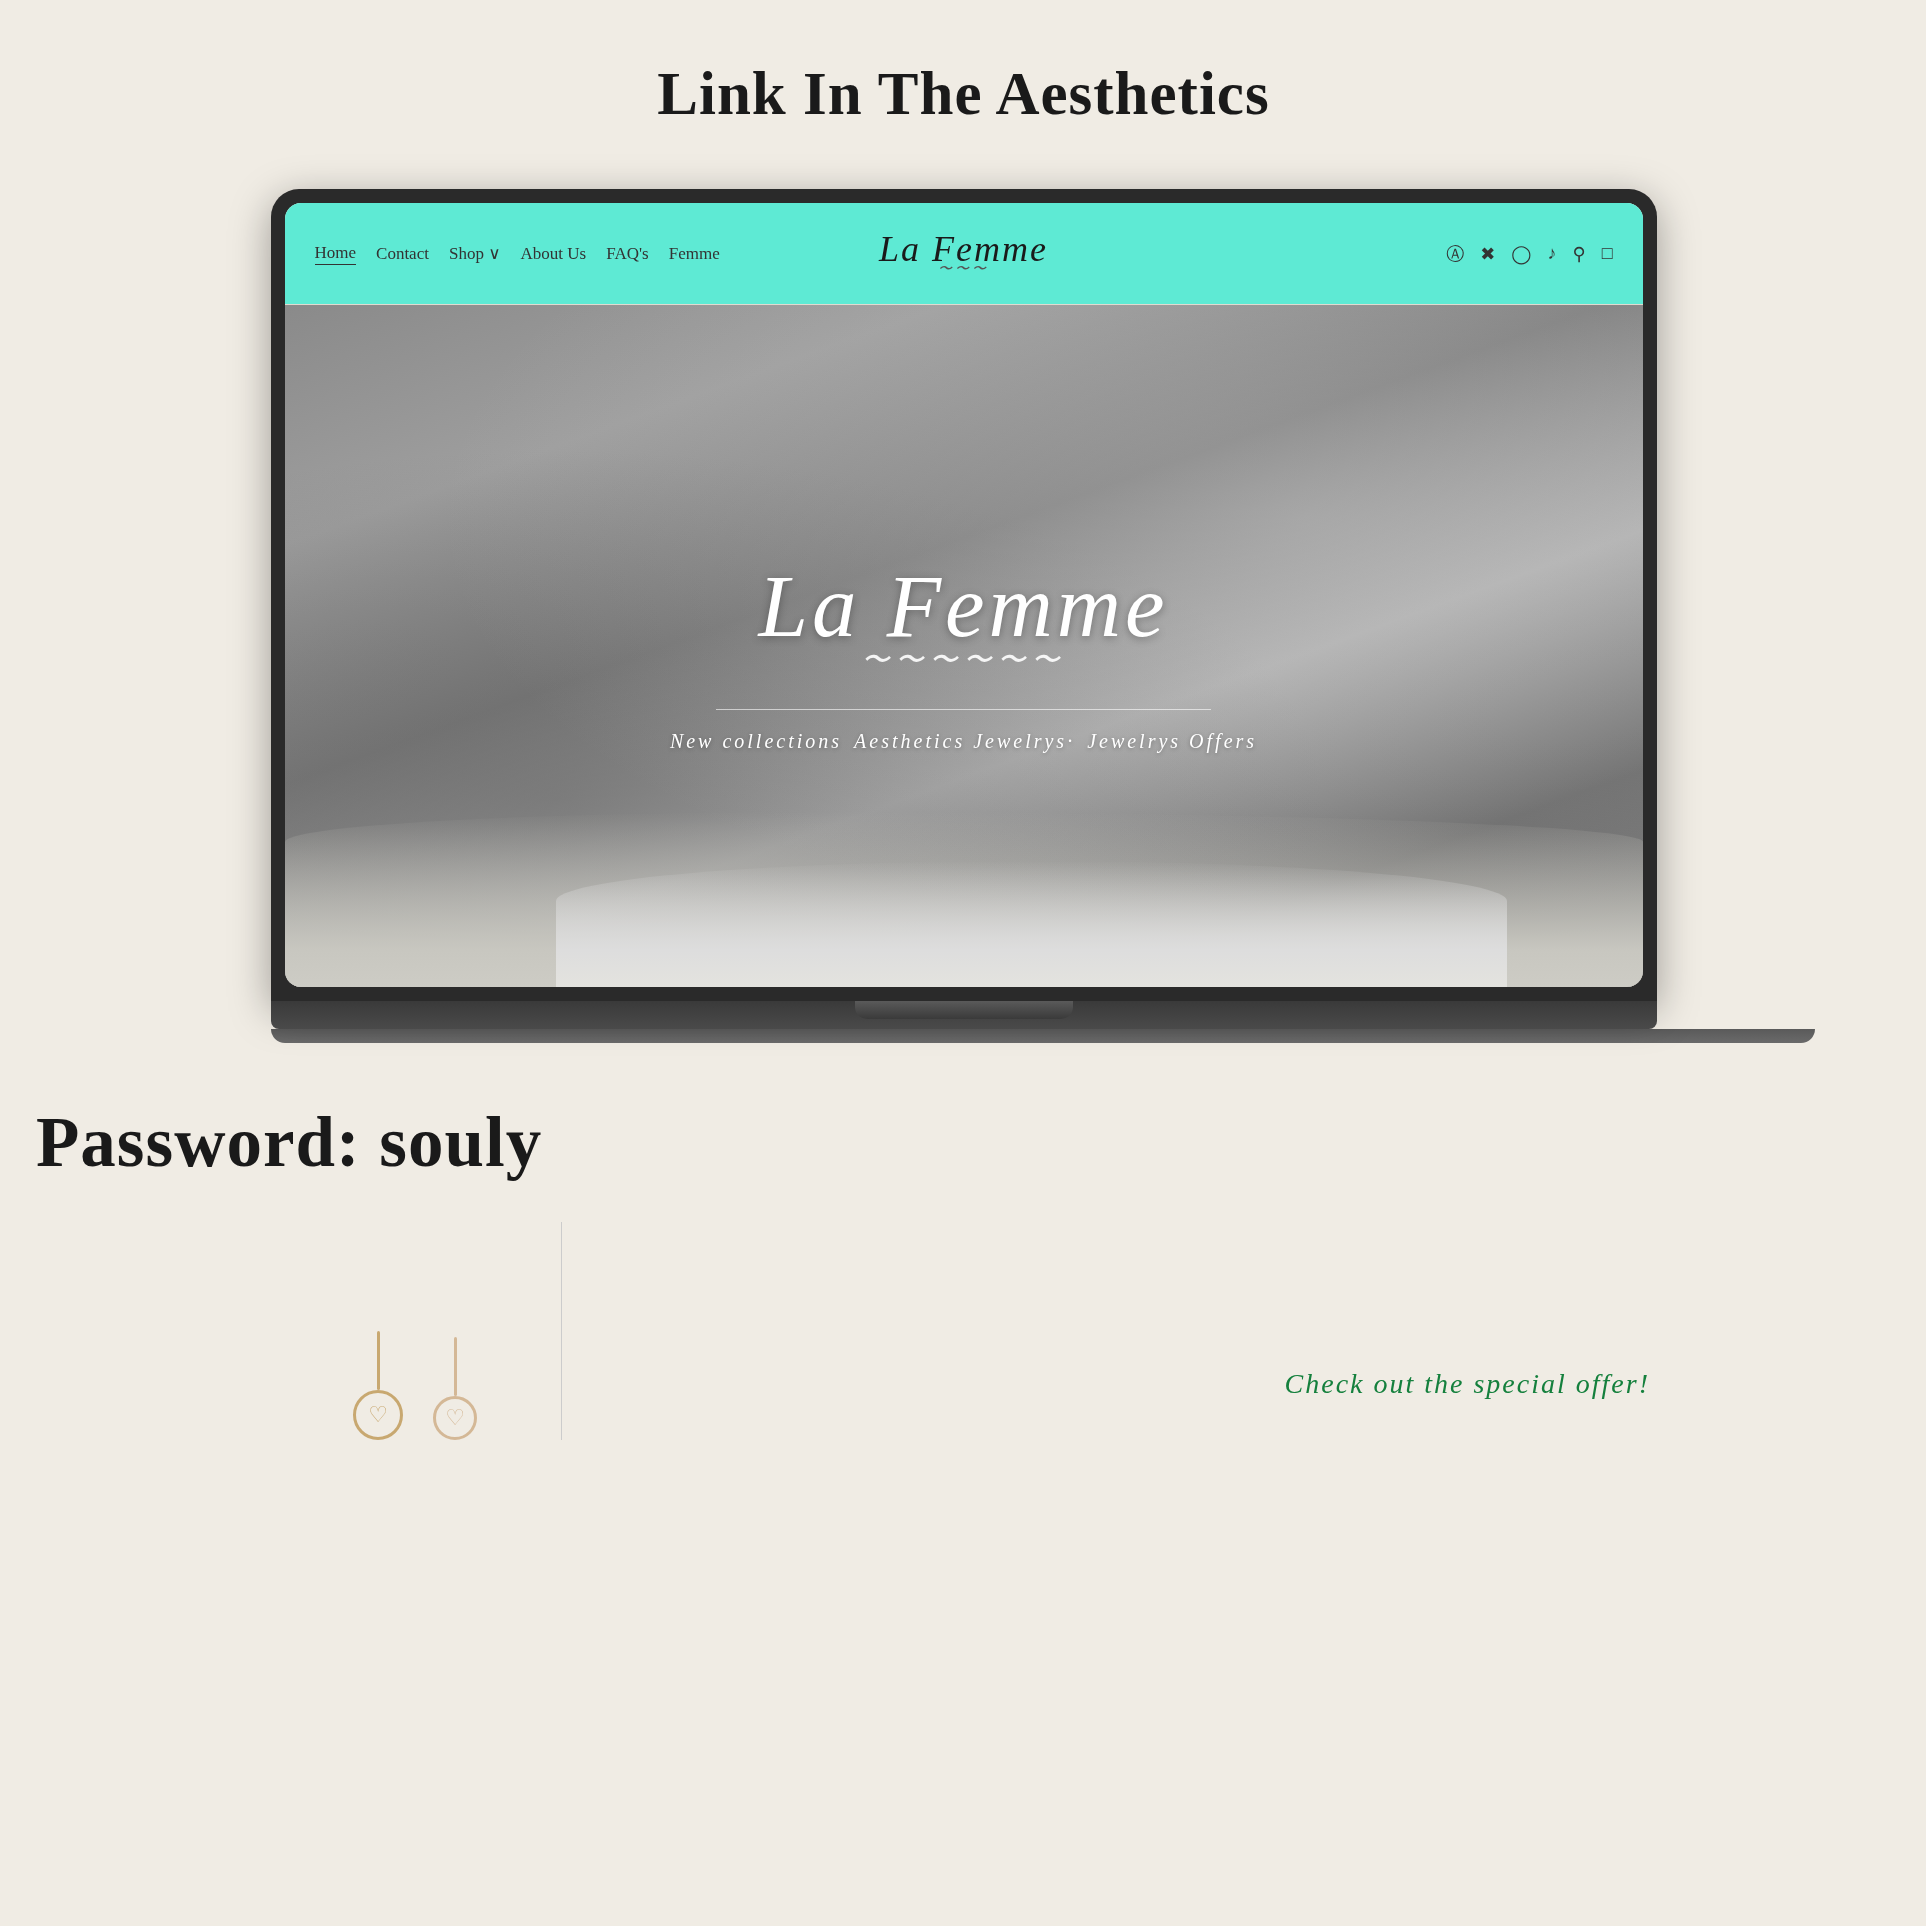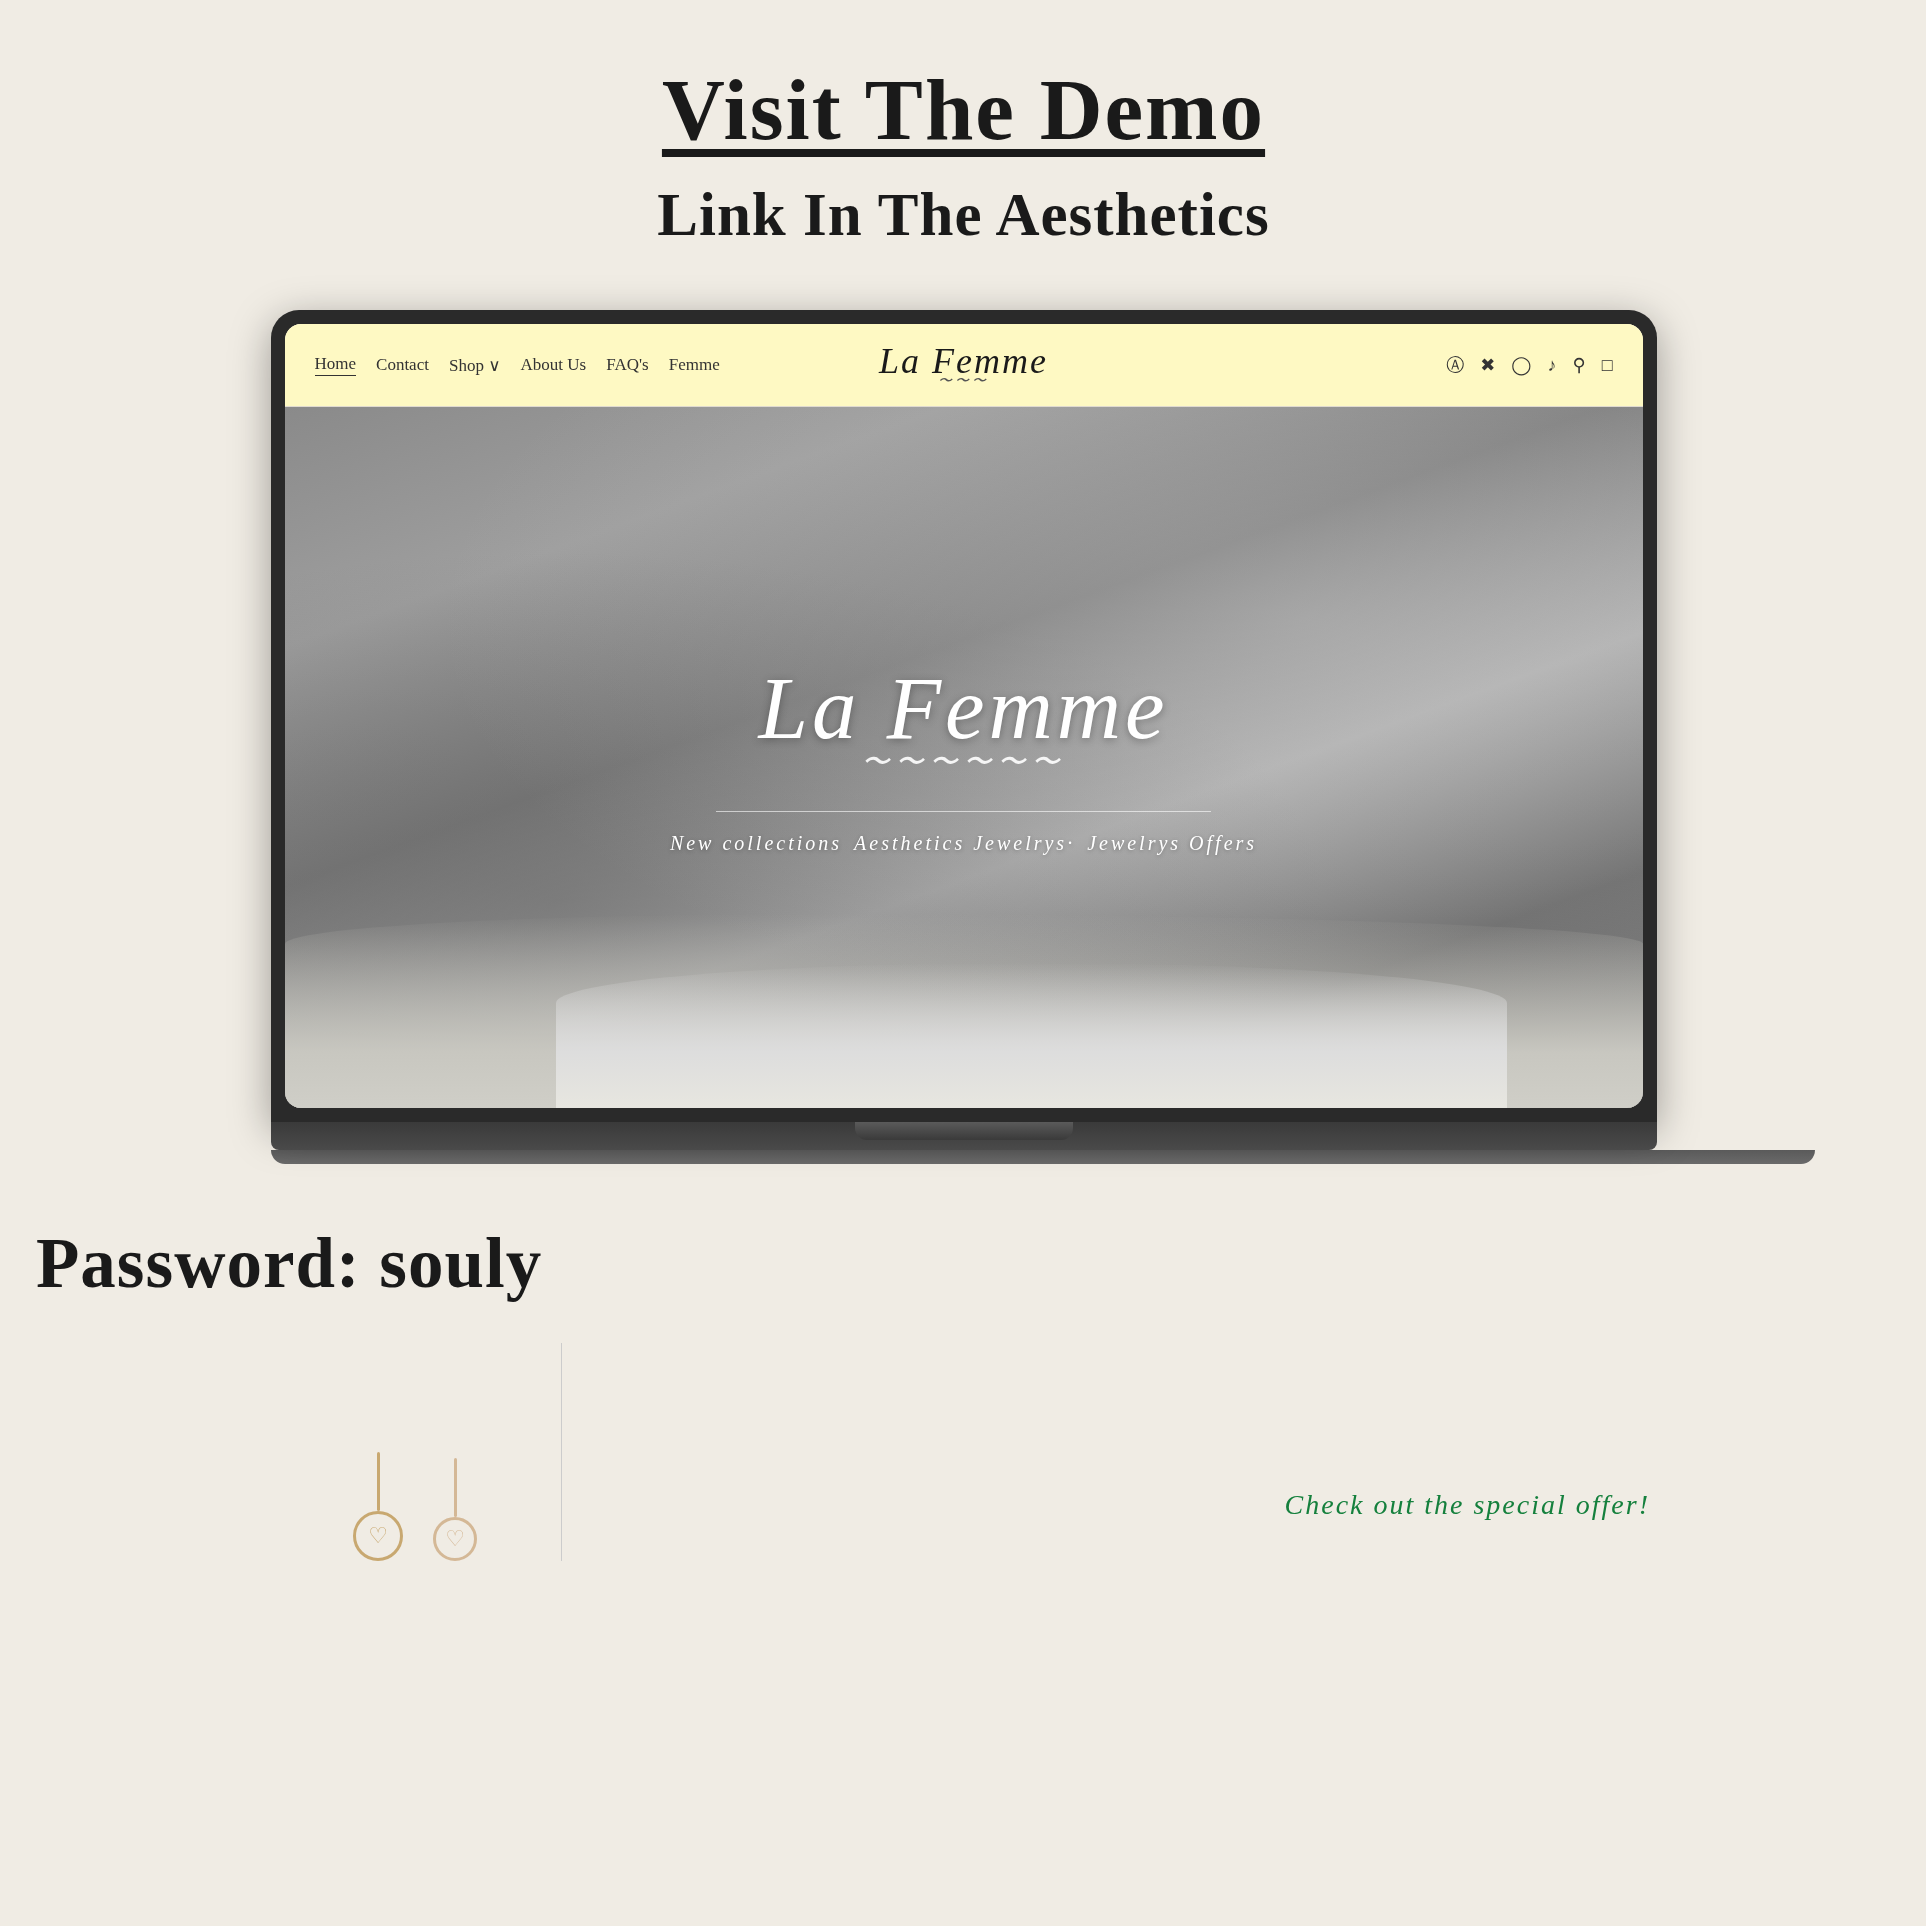--- a/index.html
+++ b/index.html
@@ -68,22 +68,22 @@
       width: 100%;
       height: 100%;
       background: #f5f1e8;
       border-radius: 16px;
       overflow: hidden;
       position: relative;
     }
 
     
     .screen-nav {
-      background: #fef9c3;
-      height: 83px;
+      background: #5eead4;
+      height: 102px;
       display: flex;
       align-items: center;
       padding: 0 30px;
       position: relative;
       border-bottom: 1px solid #e0dbd0;
     }
 
     .nav-links-left {
       display: flex;
       gap: 20px;
@@ -365,21 +365,20 @@
       width: 1px;
       height: 218px;
       background: #ccc;
     }
 
   </style>
 </head>
 <body>
 
 <div class="top-section">
-  <h1 class="main-title">Visit The Demo</h1>
   <h2 class="sub-title">Link In The Aesthetics</h2>
 </div>
 
 <div class="laptop-container">
   <div class="laptop-frame">
     <div class="laptop-lid">
       <div class="laptop-screen">
 
         <nav class="screen-nav">
           <div class="nav-links-left">

